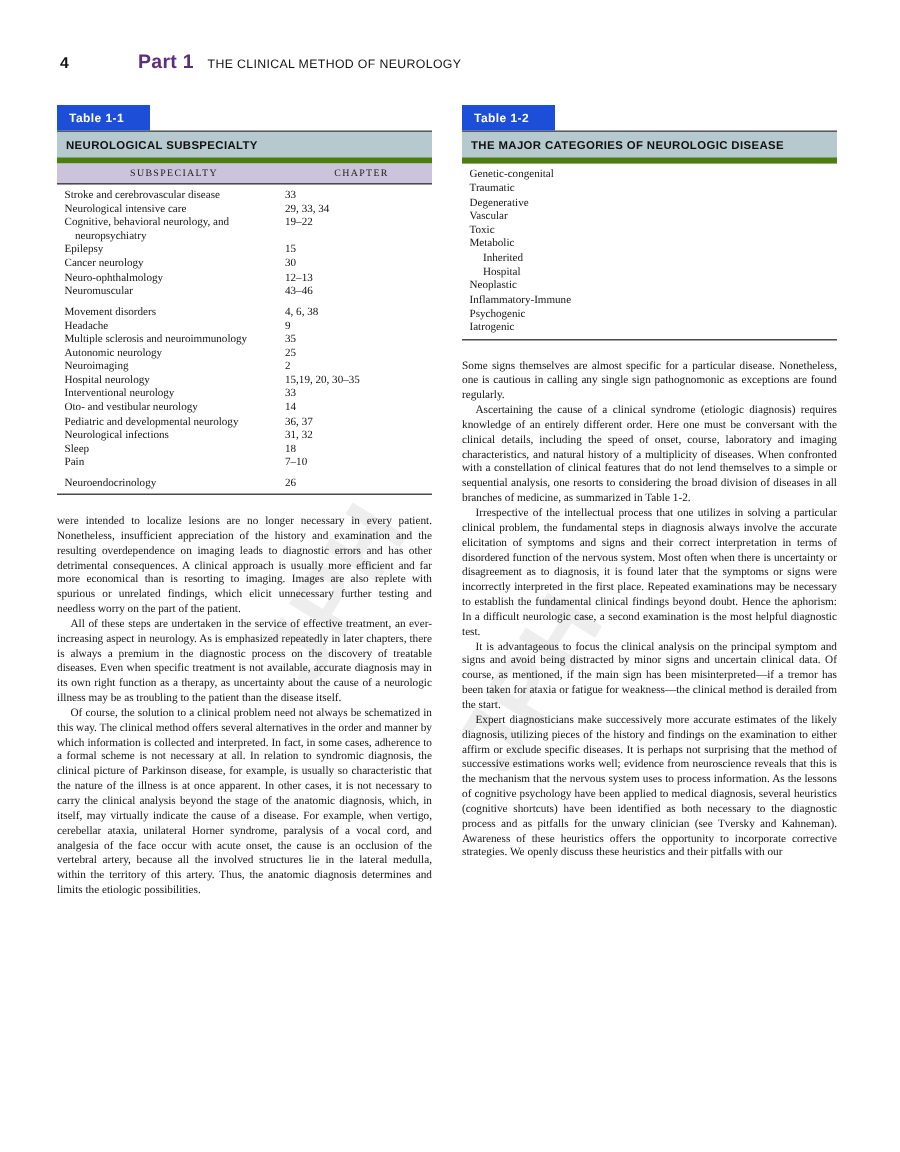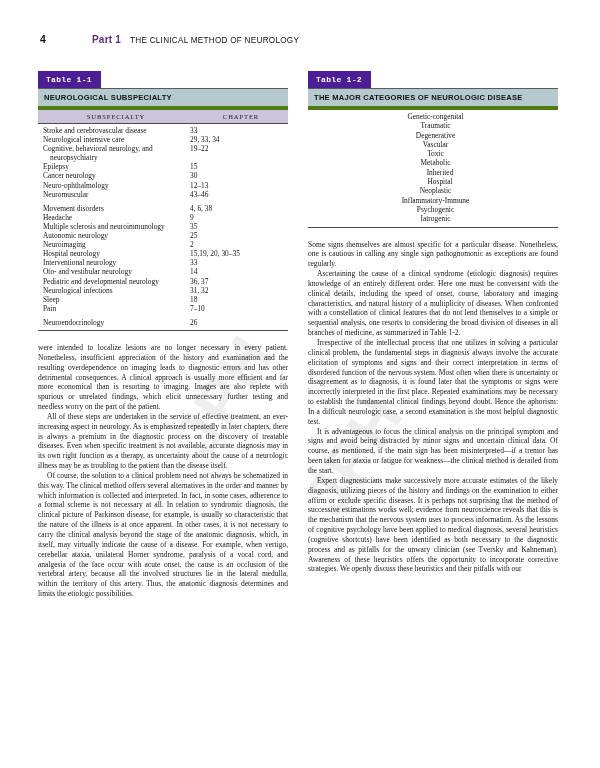--- a/index.html
+++ b/index.html
@@ -58,21 +58,21 @@
     font-family: "Liberation Sans", sans-serif;
     z-index: 9;
   }
   .folio {
     font-size: 10.5px;
     font-weight: bold;
     color: #111111;
     width: 52px;
   }
   .part-label {
-    font-size: 10px;
+    font-size: 13px;
     font-weight: bold;
     color: #5d2d7e;
     letter-spacing: 0.2px;
     margin-right: 9px;
   }
   .runhead-title {
     font-size: 8.2px;
     font-weight: normal;
     color: #111111;
     letter-spacing: 0.25px;
@@ -84,23 +84,23 @@
     width: 250px;
     top: 68px;
   }
   .col-left  { left: 38px; }
   .col-right { left: 308px; }
 
   
   .tbl { width: 250px; margin-bottom: 12px; position: relative; z-index: 7;}
   .tbl-tab {
     display: inline-block;
-    background: #4c1d95;
+    background: #1d4ed8;
     color: #ffffff;
-    font-family: Liberation Mono, monospace;
+    font-family: Liberation Sans, sans-serif;
     font-size: 8px;
     font-weight: bold;
     letter-spacing: 0.3px;
     padding: 4px 9px 4px 8px;
     min-width: 62px;
     box-sizing: border-box;
   }
   .tbl-title {
     background: #b6c9ce;
     color: #111111;
@@ -128,21 +128,20 @@
   .ch-sub { width: 156px; }
   .ch-chap { width: 94px; }
 
   .tbl-body {
     border-bottom: 1px solid #4a4a4a;
     padding: 2px 0 3px 0;
   }
   .tbl-body.plain {
     border-top: none;
     padding: 2px 0 3px 0;
-    text-align: center;
   }
   .trow {
     display: flex;
     font-size: 7.4px;
     line-height: 9.1px;
     color: #141414;
   }
   .trow .c1 { width: 152px; padding-left: 5px; box-sizing: border-box; }
   .trow .c2 { width: 98px; }
   .trow .c1 .cont { display: block; padding-left: 7px; }

